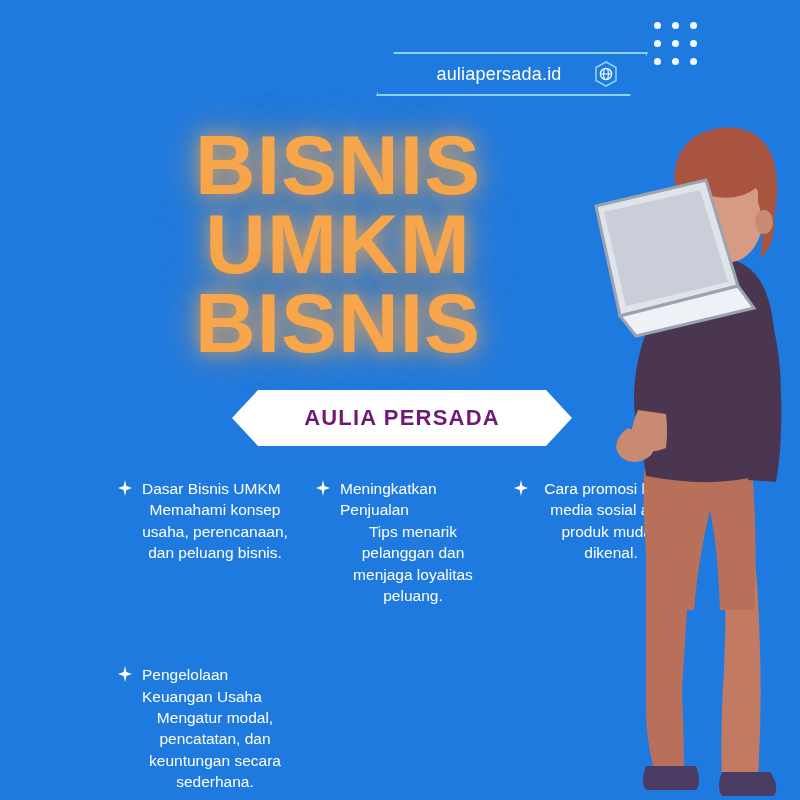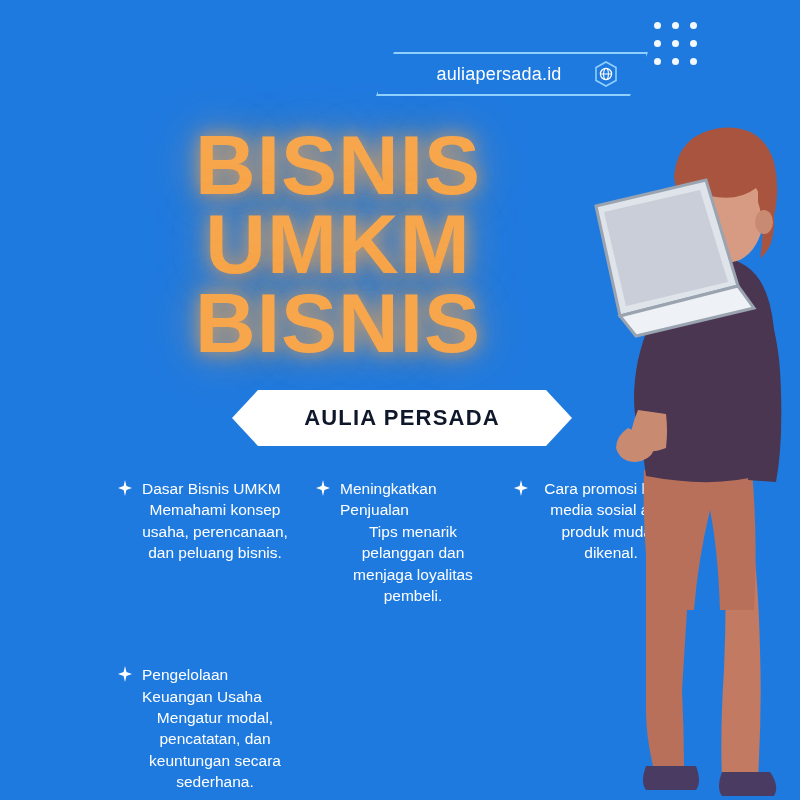--- a/index.html
+++ b/index.html
@@ -82,21 +82,21 @@
     position: absolute;
     top: 390px; left: 232px;
     width: 340px; height: 56px;
     background: #ffffff;
     clip-path: polygon(26px 0, calc(100% - 26px) 0, 100% 50%, calc(100% - 26px) 100%, 26px 100%, 0 50%);
     display: flex;
     align-items: center;
     justify-content: center;
   }
   .name-banner-text {
-    color: #0f172a;
+    color: #701a75;
     font-weight: 800;
     font-size: 22px;
     letter-spacing: 1.2px;
   }
 
   
   .features {
     position: absolute;
     top: 478px; left: 118px;
     width: 566px;
@@ -183,21 +183,21 @@
     </div>
 
     <div class="feature">
       <span class="spark">
         <svg viewBox="0 0 14 16" width="14" height="16" aria-hidden="true">
           <path d="M7 0 L8.4 6.1 L14 8 L8.4 9.9 L7 16 L5.6 9.9 L0 8 L5.6 6.1 Z" fill="#ffffff"></path>
         </svg>
       </span>
       <div class="feature-body">
         <div class="feature-title">Meningkatkan Penjualan</div>
-        <div class="feature-desc">Tips menarik pelanggan dan menjaga loyalitas pembeli.</div>
+        <div class="feature-desc">Tips menarik pelanggan dan menjaga loyalitas peluang.</div>
       </div>
     </div>
 
     <div class="feature">
       <span class="spark">
         <svg viewBox="0 0 14 16" width="14" height="16" aria-hidden="true">
           <path d="M7 0 L8.4 6.1 L14 8 L8.4 9.9 L7 16 L5.6 9.9 L0 8 L5.6 6.1 Z" fill="#ffffff"></path>
         </svg>
       </span>
       <div class="feature-body">

